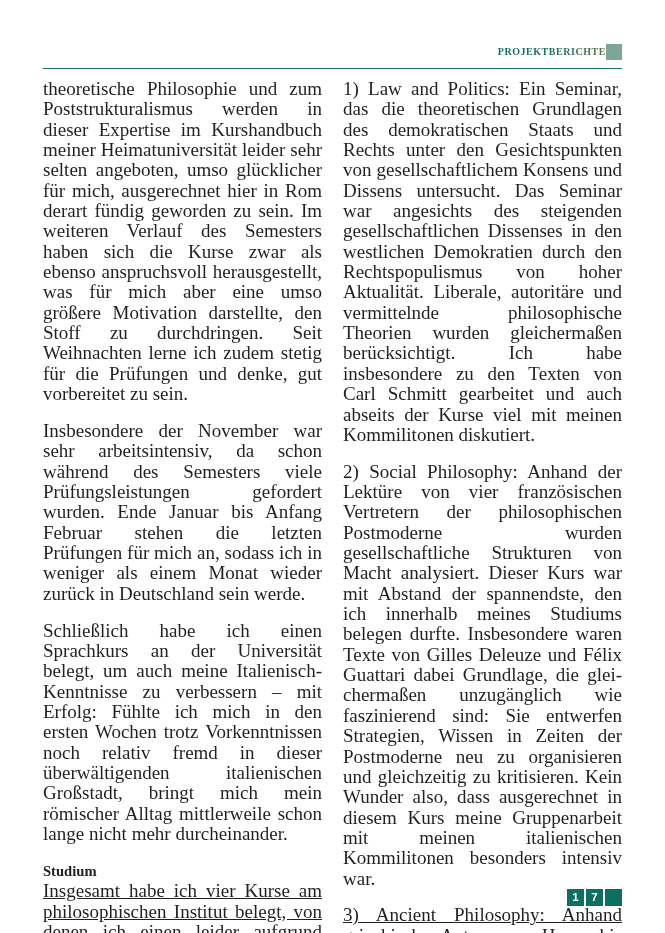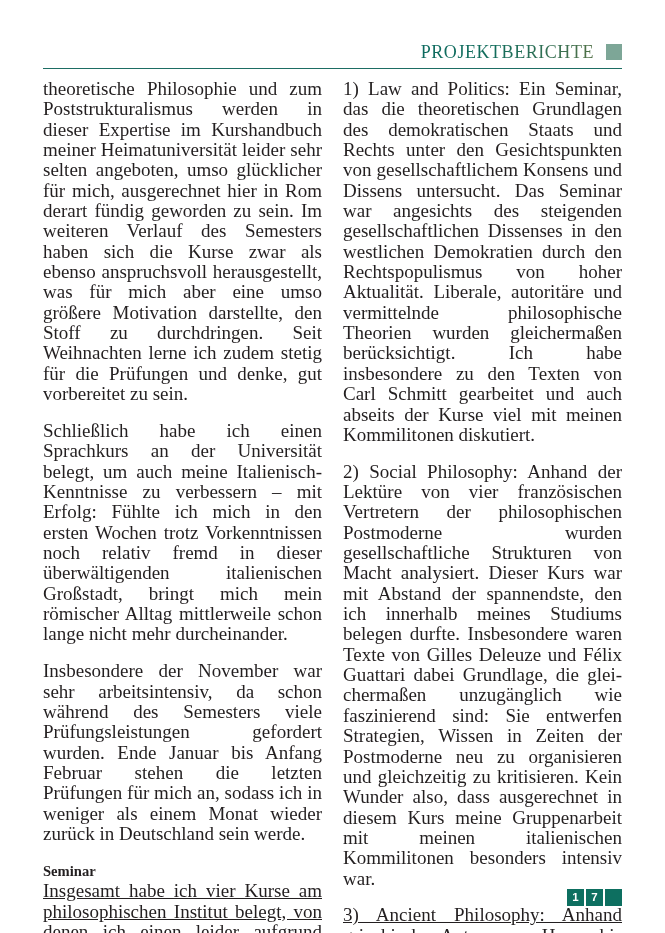--- a/index.html
+++ b/index.html
@@ -29,30 +29,29 @@
     left: 43px;
     top: 38px;
     width: 579px;
     height: 28px;
     display: flex;
     align-items: center;
     justify-content: flex-end;
   }
   .runhead-title {
     font-family: "Liberation Serif", "DejaVu Serif", serif;
-    font-weight: normal;
-    font-size: 18px;
+    font-weight: bold;
+    font-size: 10px;
     letter-spacing: 0.55px;
     color: #0d6f60;
     background: linear-gradient(100deg, #0c6a5f 0%, #136d5c 40%, #3e7050 78%, #5e7242 100%);
     -webkit-background-clip: text;
     background-clip: text;
     -webkit-text-fill-color: transparent;
     line-height: 1;
-    padding-right: 12px;
   }
   .runhead-square {
     width: 16px;
     height: 16px;
     background: #7da697;
     display: block;
   }
   .runhead-rule {
     position: absolute;
     left: 43px;
@@ -126,23 +125,23 @@
   <div class="runhead">
     <span class="runhead-title">PROJEKTBERICHTE</span>
     <span class="runhead-square"></span>
   </div>
   <div class="runhead-rule"></div>
 
   <div class="columns">
 
     <div class="col col-left">
       <p class="body">theoretische Philosophie und zum Post­strukturalismus werden in dieser Exper­tise im Kurshandbuch meiner Heimatu­niversität leider sehr selten angeboten, umso glücklicher für mich, ausgerechnet hier in Rom derart fündig geworden zu sein. Im weiteren Verlauf des Semesters haben sich die Kurse zwar als ebenso an­spruchsvoll herausgestellt, was für mich aber eine umso größere Motivation dar­stellte, den Stoff zu durchdringen. Seit Weihnachten lerne ich zudem stetig für die Prüfungen und denke, gut vorbereitet zu sein.</p>
+      <p class="body">Insbesondere der November war sehr arbeitsintensiv, da schon während des Semesters viele Prüfungsleistungen ge­fordert wurden. Ende Januar bis Anfang Februar stehen die letzten Prüfungen für mich an, sodass ich in weniger als einem Monat wieder zurück in Deutschland sein werde.</p>
       <p class="body">Schließlich habe ich einen Sprachkurs an der Universität belegt, um auch meine Italienisch-Kenntnisse zu verbessern – mit Erfolg: Fühlte ich mich in den ersten Wochen trotz Vorkenntnissen noch rela­tiv fremd in dieser überwältigenden ita­lienischen Großstadt, bringt mich mein römischer Alltag mittlerweile schon lan­ge nicht mehr durcheinander.</p>
-      <p class="body">Insbesondere der November war sehr arbeitsintensiv, da schon während des Semesters viele Prüfungsleistungen ge­fordert wurden. Ende Januar bis Anfang Februar stehen die letzten Prüfungen für mich an, sodass ich in weniger als einem Monat wieder zurück in Deutschland sein werde.</p>
-      <h2 class="subhead">Seminar</h2>
+      <h2 class="subhead">Studium</h2>
       <p class="body">Insgesamt habe ich vier Kurse am phi­losophischen Institut belegt, von denen ich einen leider aufgrund einer Termin­kollision wieder abwählen musste. Die Vorlesungen sind hier – im Vergleich zu meiner Heimatuniversität – extrem wichtig, da ohne Ausnahme keine Skripte nach den Veranstaltungen zur Verfügung gestellt werden. Da meine übrigen Kurse</p>
     </div>
 
     <div class="col col-right">
       <p class="body">1) Law and Politics: Ein Seminar, das die theoretischen Grundlagen des demo­kratischen Staats und Rechts unter den Gesichtspunkten von gesellschaftlichem Konsens und Dissens untersucht. Das Seminar war angesichts des steigenden gesellschaftlichen Dissenses in den west­lichen Demokratien durch den Rechtspo­pulismus von hoher Aktualität. Liberale, autoritäre und vermittelnde philosophi­sche Theorien wurden gleichermaßen berücksichtigt. Ich habe insbesondere zu den Texten von Carl Schmitt gearbeitet und auch abseits der Kurse viel mit mei­nen Kommilitonen diskutiert.</p>
       <p class="body">2) Social Philosophy: Anhand der Lektü­re von vier französischen Vertretern der philosophischen Postmoderne wurden gesellschaftliche Strukturen von Macht analysiert. Dieser Kurs war mit Abstand der spannendste, den ich innerhalb mei­nes Studiums belegen durfte. Insbeson­dere waren Texte von Gilles Deleuze und Félix Guattari dabei Grundlage, die glei­chermaßen unzugänglich wie faszinie­rend sind: Sie entwerfen Strategien, Wis­sen in Zeiten der Postmoderne neu zu organisieren und gleichzeitig zu kritisie­ren. Kein Wunder also, dass ausgerech­net in diesem Kurs meine Gruppenarbeit mit meinen italienischen Kommilitonen besonders intensiv war.</p>
       <p class="body">3) Ancient Philosophy: Anhand griechi­scher Autoren von Homer bis Aristoteles werden die griechisch-antiken Modelle des Geistes bzw. der Seele rekonstruiert.</p>
     </div>
 
   </div>

